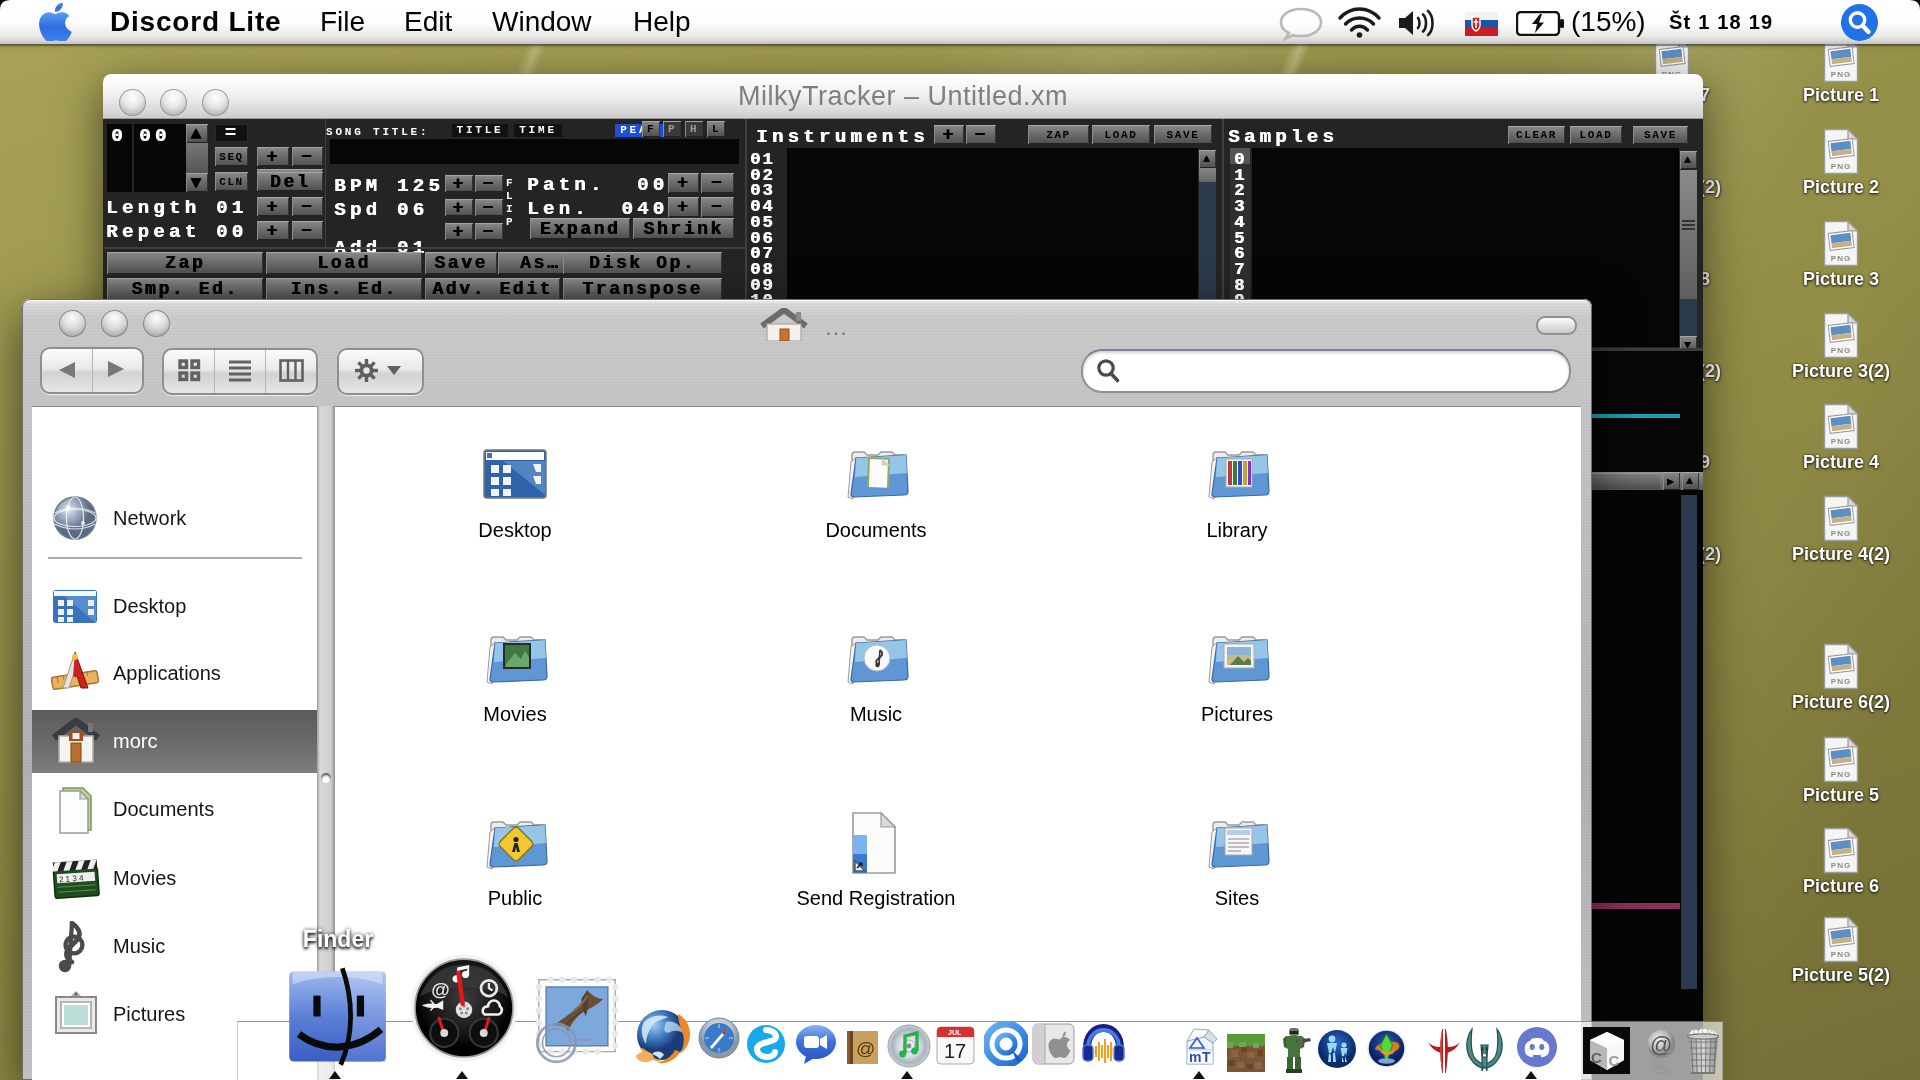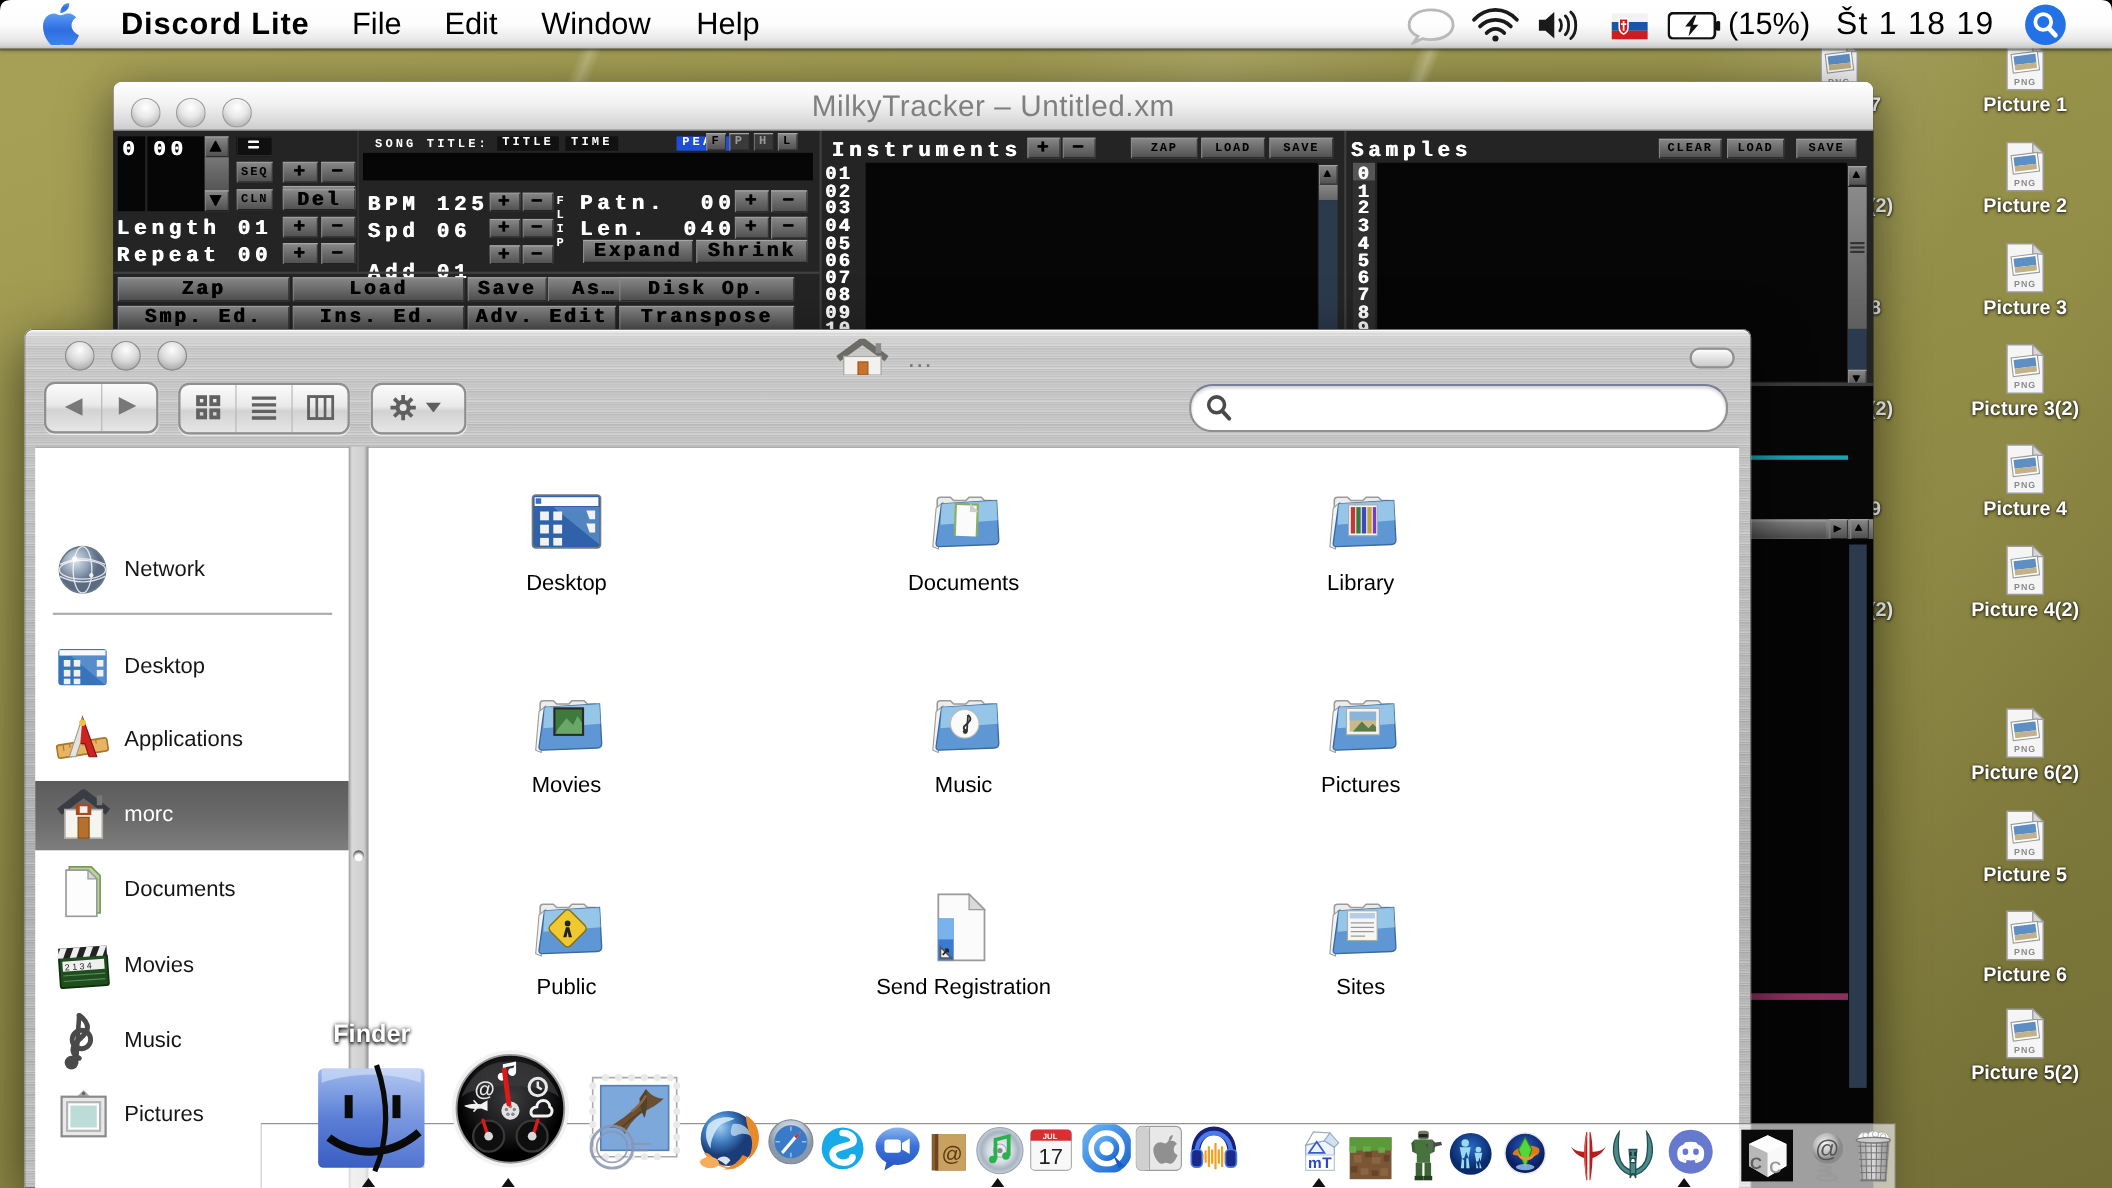--- a/index.html
+++ b/index.html
@@ -307,21 +307,21 @@
       <div class="mbtn" style="left:189px;top:28px;width:31px;height:19px;">−</div>
       <div class="mbtn" style="left:154px;top:53px;width:66px;height:19px;">Del</div>
       <div class="mt abs" style="left:3px;top:78px;">Length 01</div>
       <div class="mbtn" style="left:154px;top:78px;width:32px;height:19px;">+</div>
       <div class="mbtn" style="left:189px;top:78px;width:31px;height:19px;">−</div>
       <div class="mt abs" style="left:3px;top:102px;">Repeat 00</div>
       <div class="mbtn" style="left:154px;top:102px;width:32px;height:19px;">+</div>
       <div class="mbtn" style="left:189px;top:102px;width:31px;height:19px;">−</div>
 
       <div class="abs" style="left:222px;top:0px;width:1px;height:128px;background:#3f3f3f;"></div>
-      <div class="mts abs" style="left:238px;top:7px;">SONG TITLE:</div>
+      <div class="mts abs" style="left:223px;top:7px;">SONG TITLE:</div>
       <div class="mts abs" style="left:349px;top:5px;width:56px;height:13px;background:#111;text-align:center;">TITLE</div>
       <div class="mts abs" style="left:411px;top:5px;width:48px;height:13px;background:#111;text-align:center;">TIME</div>
       <div class="mts abs" style="left:473px;top:5px;width:48px;height:13px;background:#1d4ed8;text-align:center;margin-left:39px;">PEAK</div>
       <div class="mbtn sm" style="left:539px;top:2px;width:18px;height:16px;">F</div>
       <div class="mbtn sm" style="left:560px;top:2px;width:18px;height:16px;background:#3a3a3a;color:#999;">P</div>
       <div class="mbtn sm" style="left:582px;top:2px;width:18px;height:16px;background:#3a3a3a;color:#999;">H</div>
       <div class="mbtn sm" style="left:604px;top:2px;width:18px;height:16px;">L</div>
       <div class="mdark" style="left:227px;top:20px;width:409px;height:25px;"></div>
       <div class="mt abs" style="left:231px;top:56px;">BPM 125</div>
       <div class="mbtn" style="left:342px;top:56px;width:28px;height:17px;">+</div>
@@ -1113,21 +1113,21 @@
     <div class="tri" style="left:1525px;top:1071px;"></div>
   </div>
 
   <div id="menubar">
     <div class="mitem" style="left:110px;font-weight:bold;letter-spacing:0.8px;">Discord Lite</div>
     <div class="mitem" style="left:320px;">File</div>
     <div class="mitem" style="left:404px;">Edit</div>
     <div class="mitem" style="left:492px;">Window</div>
     <div class="mitem" style="left:633px;">Help</div>
     <div class="mitem" style="left:1571px;">(15%)</div>
-    <div class="mitem" style="left:1669px;font-size:29px;letter-spacing:1.2px;">Št 1 18 19</div>
+    <div class="mitem" style="left:1669px;font-size:20px;letter-spacing:1.2px;font-weight:bold;">Št 1 18 19</div>
     <div id="mbicons">
       <svg class="abs" style="left:38px;top:3px;" width="35" height="38" viewBox="0 0 19 20">
         <defs>
             <linearGradient id="apgr" x1="0" y1="0" x2="0" y2="1">
               <stop offset="0" stop-color="#5a9cf4"></stop>
               <stop offset=".5" stop-color="#2f6de0"></stop>
               <stop offset="1" stop-color="#3d86ee"></stop>
             </linearGradient>
           </defs>
         <path fill="url(#apgr)" d="M14.7,10.6c0-2.6,2.1-3.8,2.2-3.9c-1.2-1.8-3.1-2-3.7-2c-1.6-.2-3.1,.9-3.9,.9C8.5,5.6,7.3,4.7,5.9,4.7C4.1,4.8,2.4,5.8,1.5,7.4c-1.9,3.3-.5,8.2,1.4,10.9c.9,1.3,2,2.8,3.4,2.7c1.4-.1,1.9-.9,3.6-.9c1.7,0,2.1,.9,3.6,.9c1.5,0,2.4-1.3,3.3-2.6c1.1-1.5,1.5-3,1.5-3.1C18.2,15.3,14.7,13.9,14.7,10.6z"></path>

